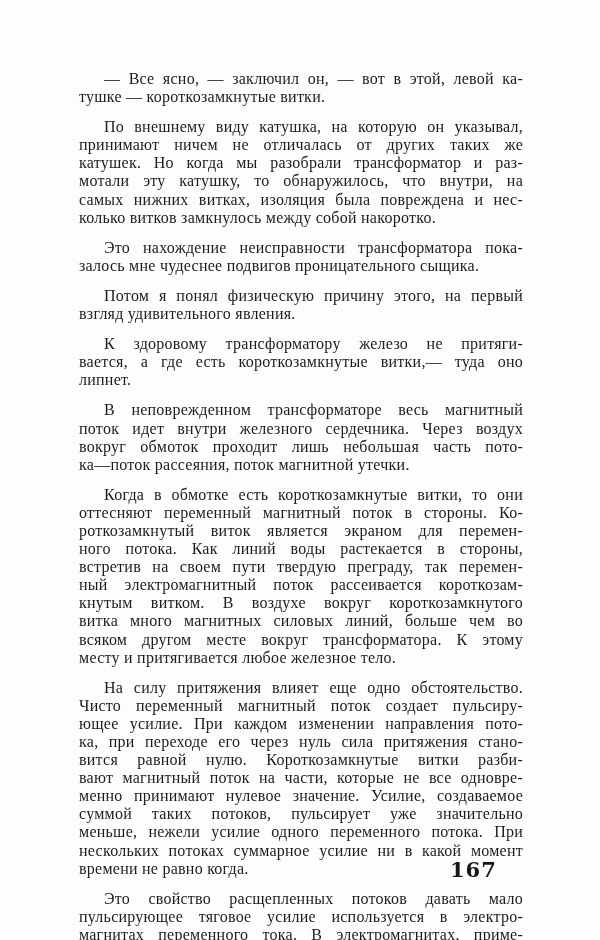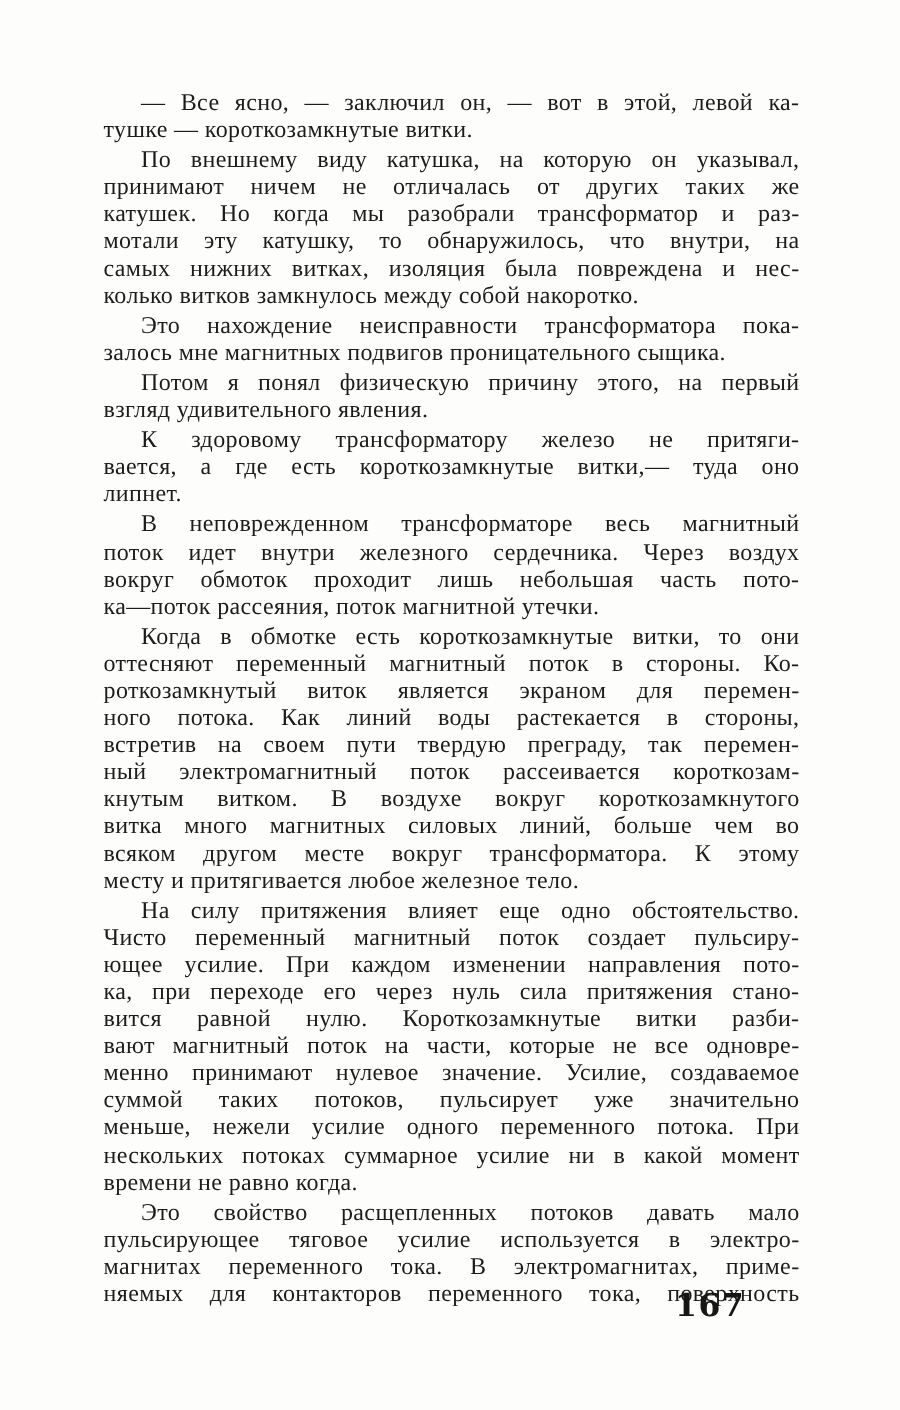--- a/index.html
+++ b/index.html
@@ -19,21 +19,21 @@
   .text-block {
     position: absolute;
     left: 67px;
     top: 58px;
     width: 468px;
     font-size: 16px;
     line-height: 18.1px;
     letter-spacing: 0.25px;
   }
   .paragraph {
-    margin: 2px;
+    margin: 12px;
     padding: 0;
   }
   .line {
     text-align: justify;
     text-align-last: justify;
     height: 18.1px;
     overflow: visible;
     white-space: nowrap;
     
   }
@@ -69,21 +69,21 @@
       <div class="paragraph">
         <div class="line first-line">По внешнему виду катушка, на которую он указывал,</div>
         <div class="line">принимают ничем не отличалась от других таких же</div>
         <div class="line">катушек. Но когда мы разобрали трансформатор и раз-</div>
         <div class="line">мотали эту катушку, то обнаружилось, что внутри, на</div>
         <div class="line">самых нижних витках, изоляция была повреждена и нес-</div>
         <div class="line short-last">колько витков замкнулось между собой накоротко.</div>
       </div>
       <div class="paragraph">
         <div class="line first-line">Это нахождение неисправности трансформатора пока-</div>
-        <div class="line short-last">залось мне магнитных подвигов проницательного сыщика.</div>
+        <div class="line short-last">залось мне чудеснее подвигов проницательного сыщика.</div>
       </div>
       <div class="paragraph">
         <div class="line first-line">Потом я понял физическую причину этого, на первый</div>
         <div class="line short-last">взгляд удивительного явления.</div>
       </div>
       <div class="paragraph">
         <div class="line first-line">К здоровому трансформатору железо не притяги-</div>
         <div class="line">вается, а где есть короткозамкнутые витки,— туда оно</div>
         <div class="line short-last">липнет.</div>
       </div>

